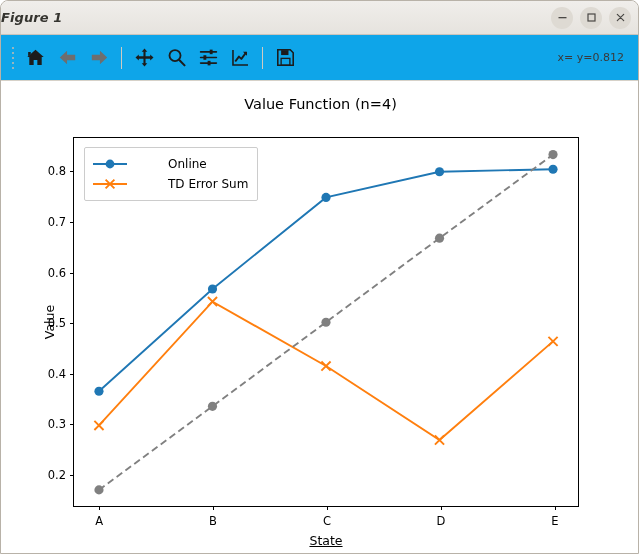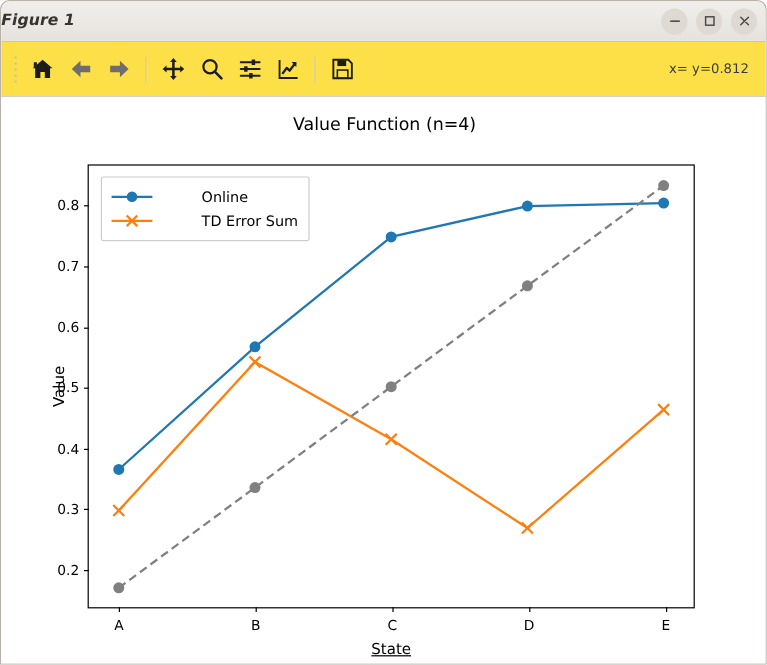--- a/index.html
+++ b/index.html
@@ -33,21 +33,21 @@
     width:22px;height:22px;border-radius:50%;
     background:#dedad3;
     display:flex;align-items:center;justify-content:center;
     color:#4a4845;font-size:12px;line-height:1;
   }
   .winbtn svg{display:block;}
 
   
   .toolbar{
     height:45px;flex:0 0 45px;
-    background:#fde047;
+    background:#0ea5e9;
     border-bottom:1px solid #d6d1c8;
     display:flex;align-items:center;
     padding:0 10px;
     position:relative;
   }
   .tb-btn{
     width:32px;height:32px;
     display:flex;align-items:center;justify-content:center;
     border-radius:3px;
     color:#3d3d3d;
@@ -63,21 +63,21 @@
   .dotgrip i{display:block;width:2px;height:2px;background:#c3bdb2;border-radius:50%;}
   .tb-status{
     margin-left:auto;
     font-size:11px;color:#3a3a3a;
     padding-right:4px;
     font-family:"DejaVu Sans","Liberation Sans",sans-serif;
   }
 
   
   .canvas{
-    flex:1 1 auto;background:#ffffff;position:relative;
+    flex:1 1 auto;background:#ffffff;position:relative;border-radius:21px;
   }
   .figure{position:absolute;left:0;top:0;width:639px;height:475px;}
 
   .fig-title{
     position:absolute;left:0;right:0;top:15px;
     text-align:center;font-size:14.5px;color:#000;
   }
 
   .plotarea{
     position:absolute;

